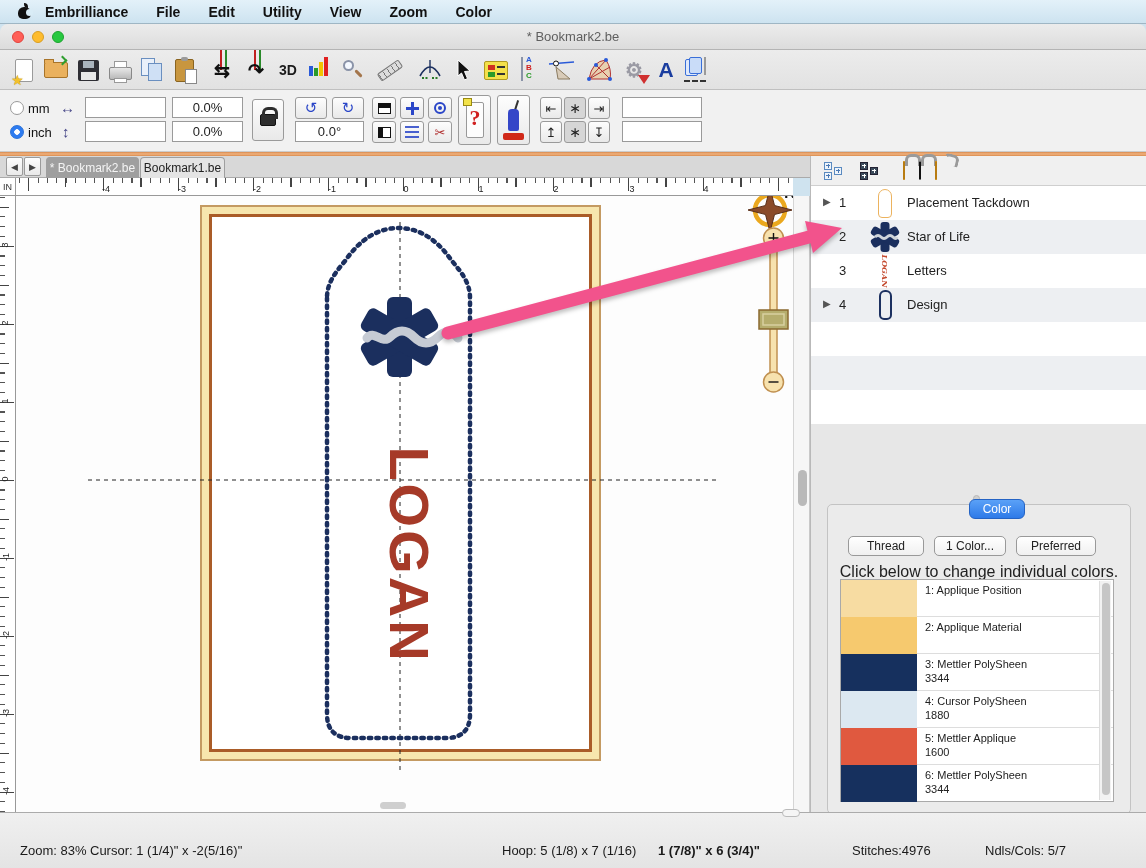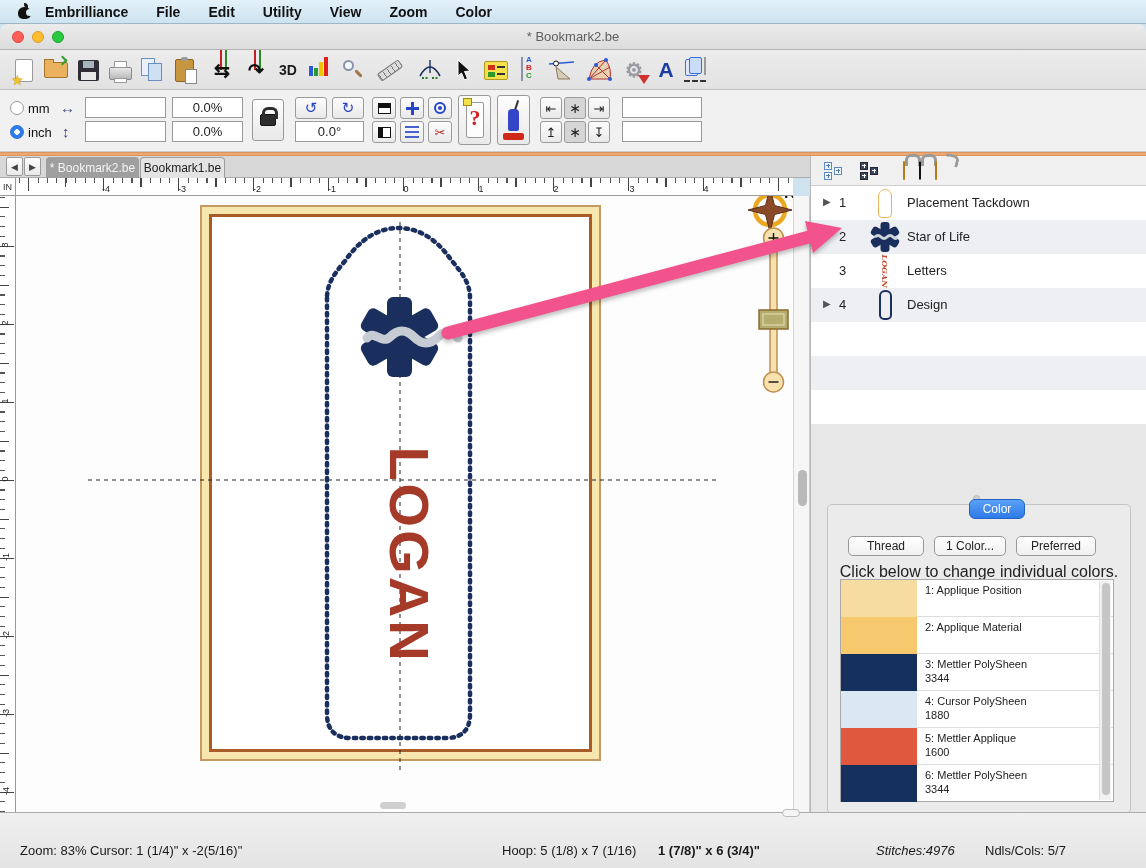--- a/index.html
+++ b/index.html
@@ -502,17 +502,17 @@
     <line x1="18" y1="128" x2="379" y2="32" stroke="#f2538c" stroke-width="13" stroke-linecap="round"></line>
     <polygon points="412,23 383,48 375,16" fill="#f2538c"></polygon>
   </svg>
 
   <div class="abs statusbar">
     <span class="abs grip" style="left:782px;top:-4px;width:18px;height:8px;background:#f5f5f5;border:1px solid #bbb;"></span>
     <span style="left:20px;">Zoom: 83%</span>
     <span style="left:90px;">Cursor: 1 (1/4)" x -2(5/16)"</span>
     <span style="left:478px;margin-left:24px;">Hoop: 5 (1/8) x 7 (1/16)</span>
     <span style="left:658px;font-weight:bold;">1 (7/8)" x 6 (3/4)"</span>
-    <span style="left:876px;font-style:italic;">Stitches:4976</span>
+    <span style="left:852px;">Stitches:4976</span>
     <span style="left:985px;">Ndls/Cols: 5/7</span>
   </div>
 
 </div>
 
 </body></html>

